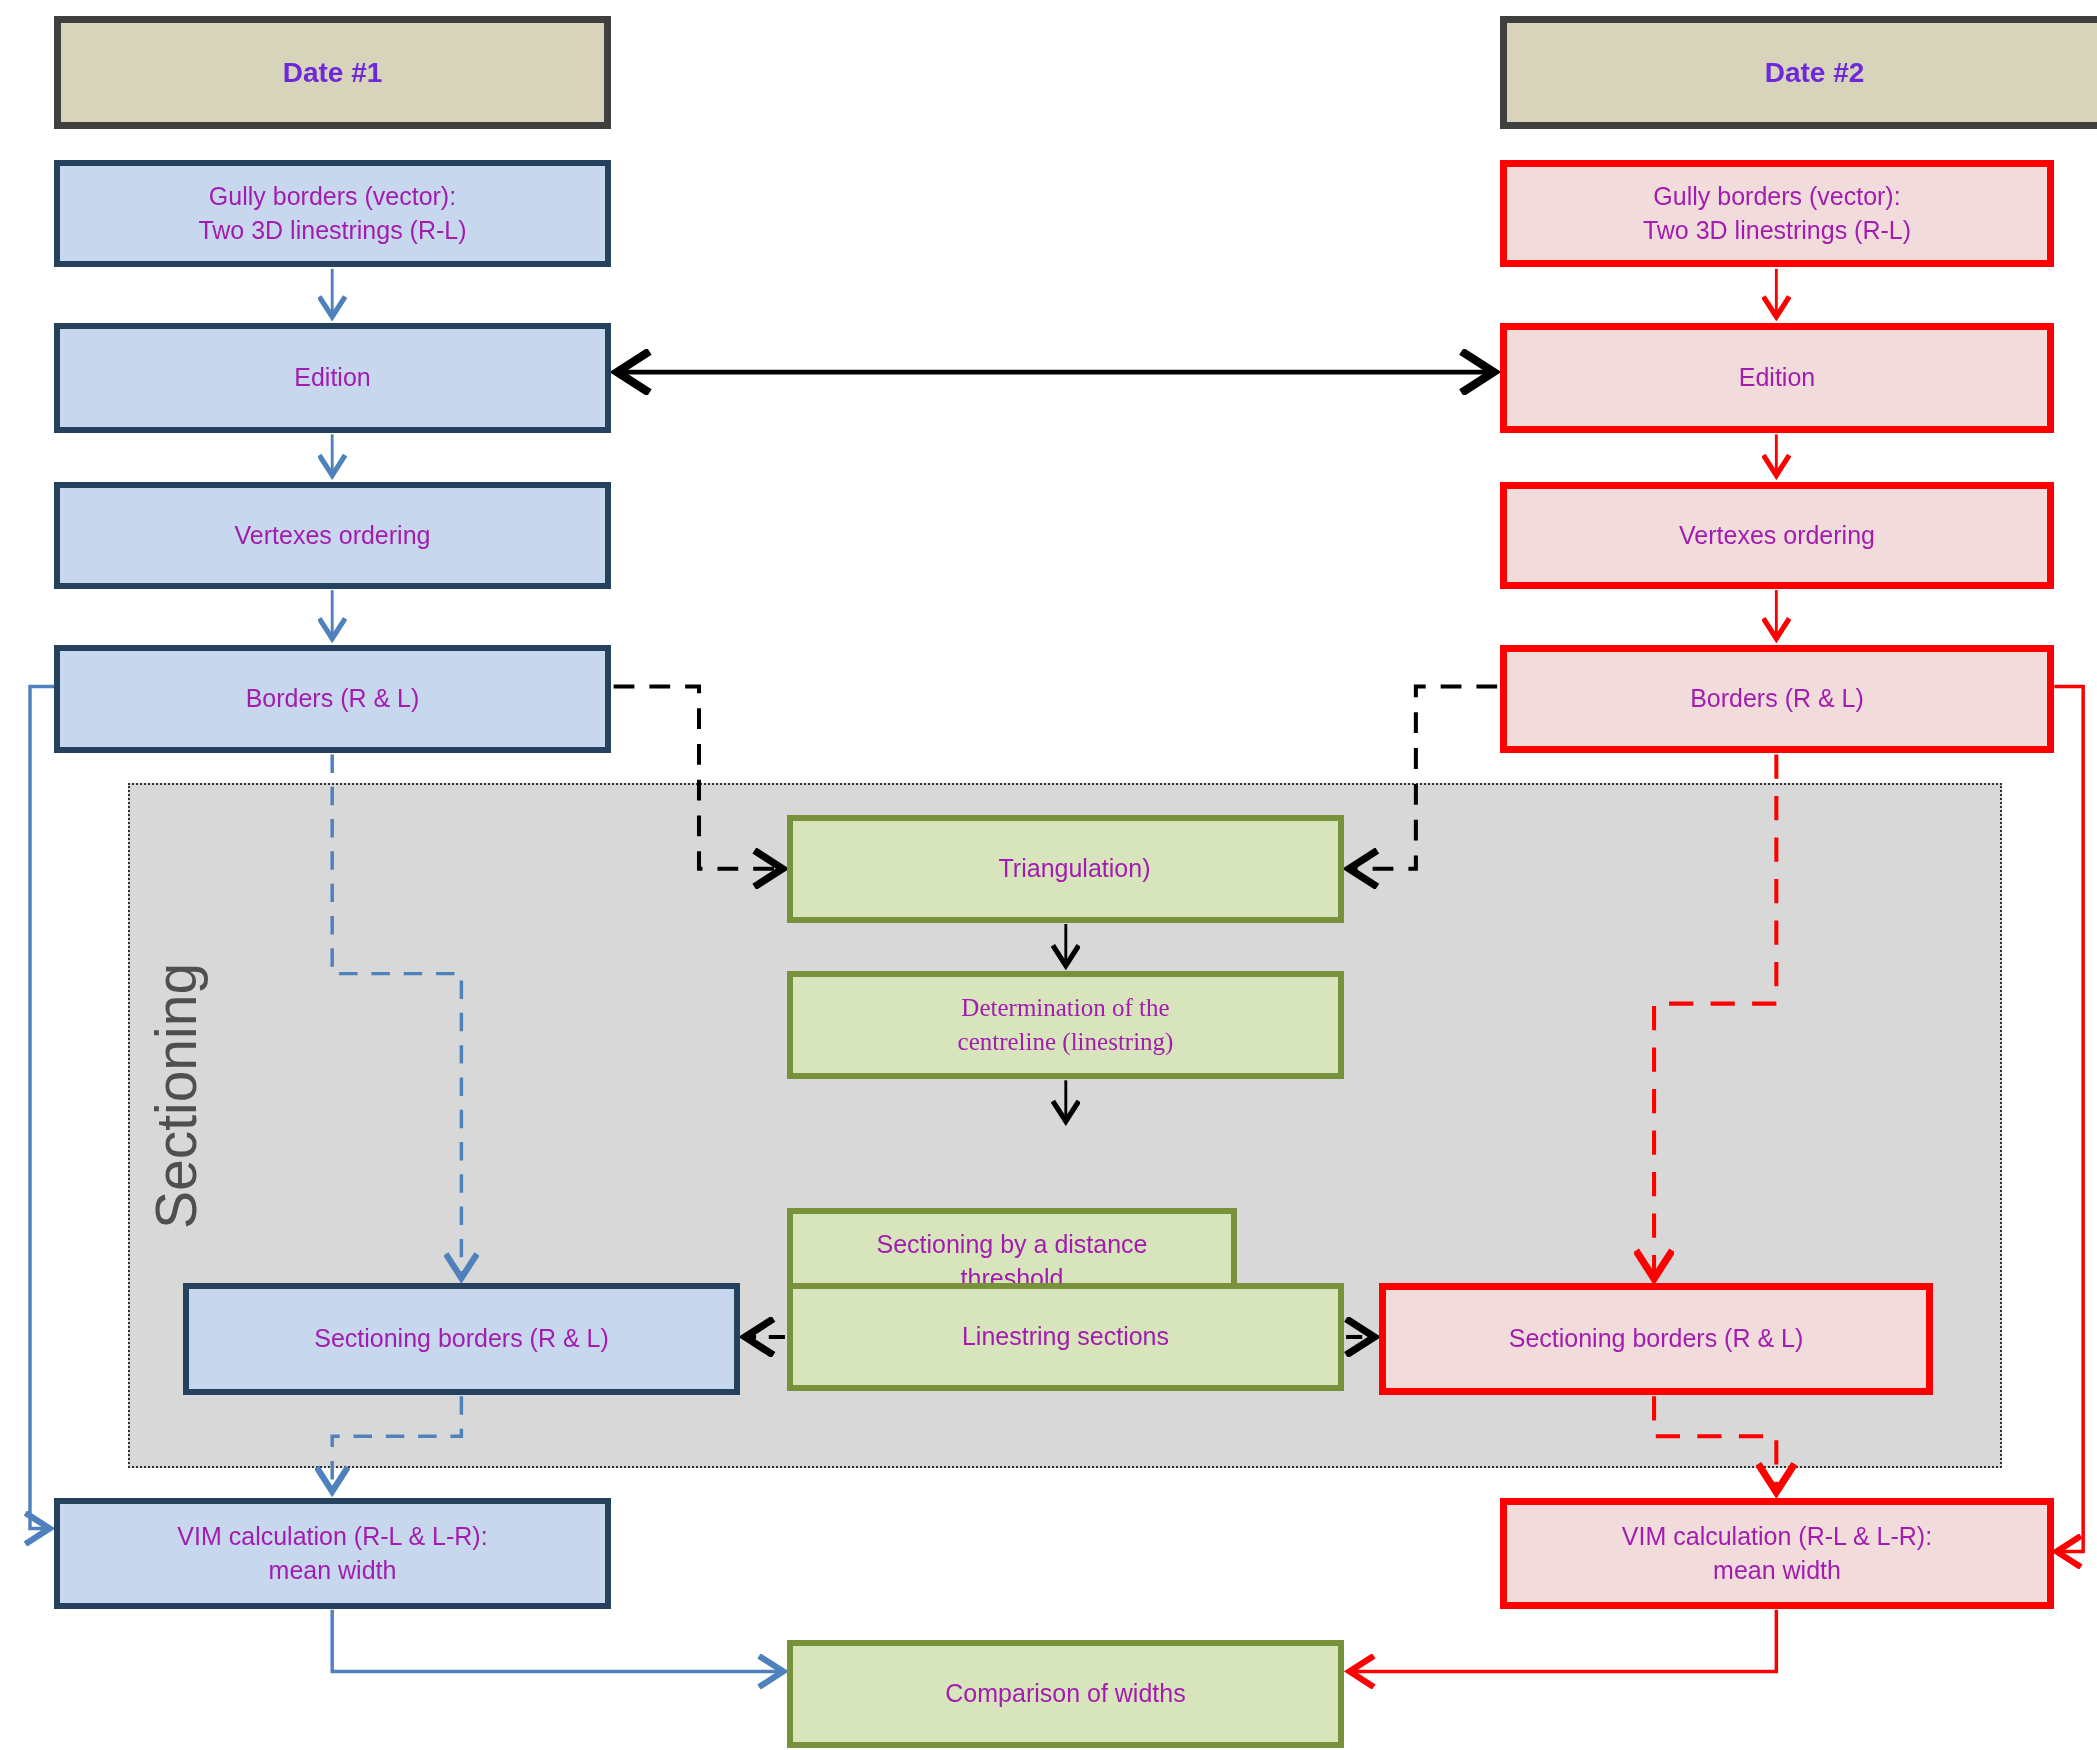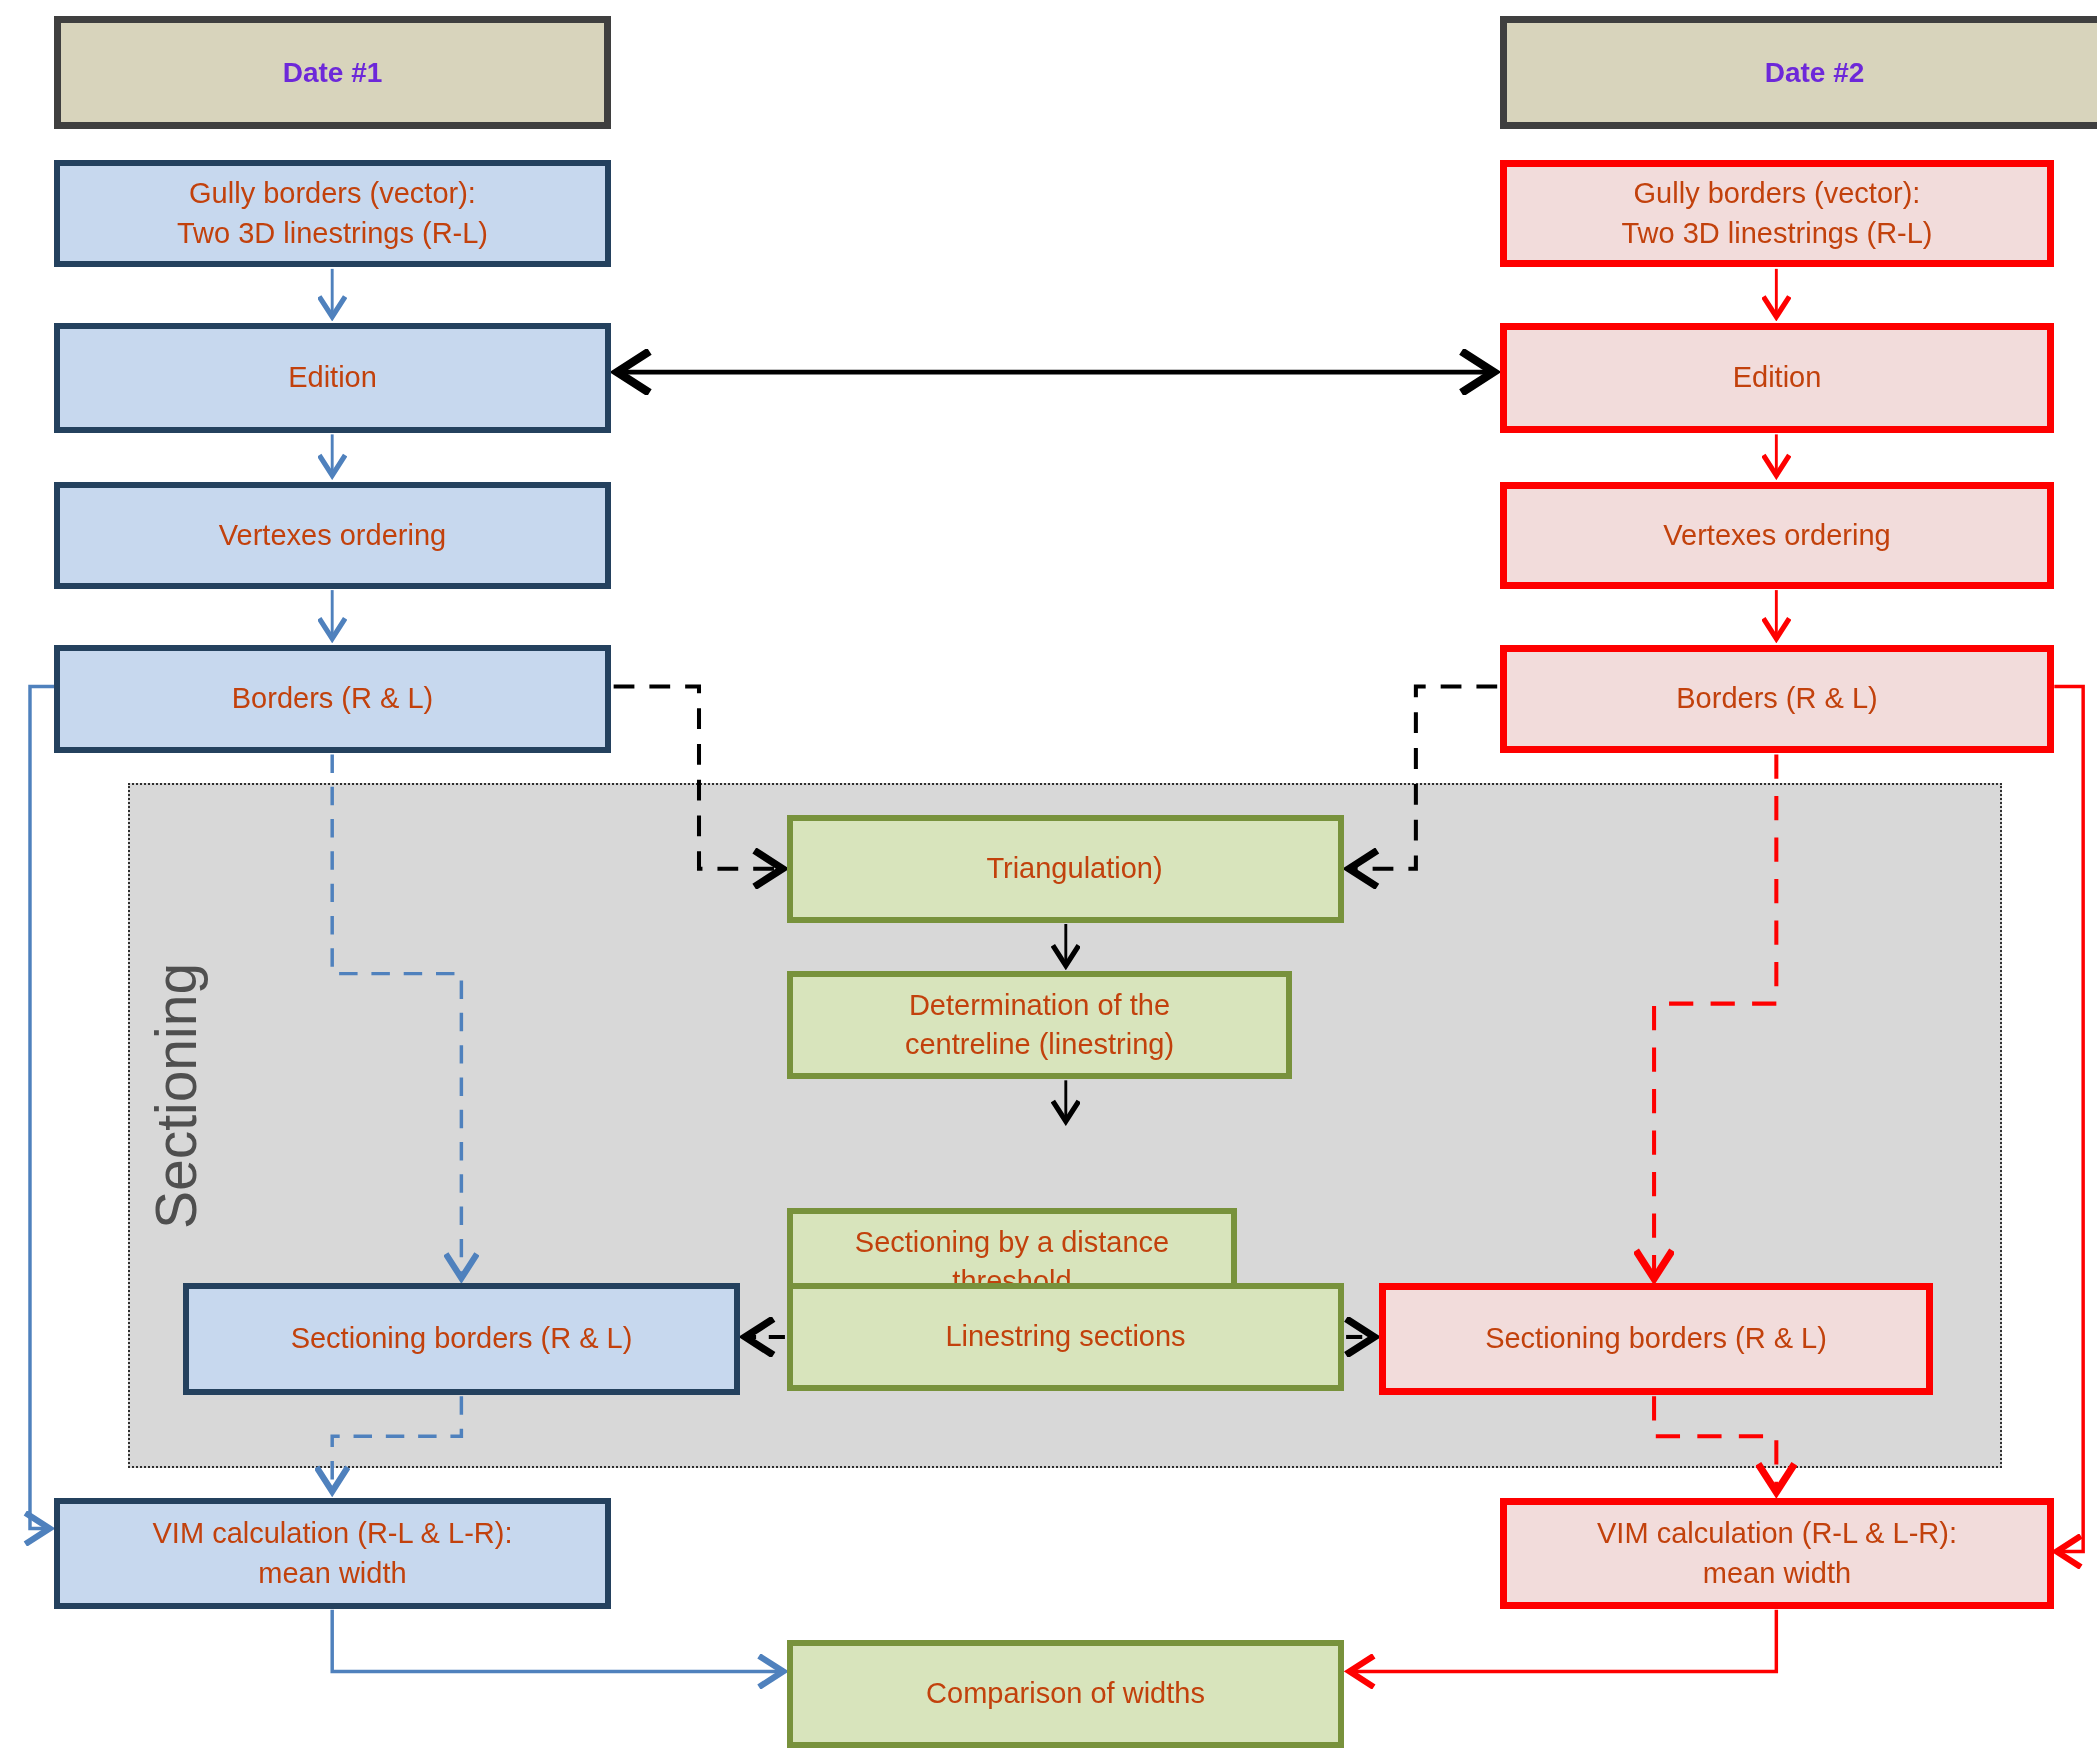--- a/index.html
+++ b/index.html
@@ -8,22 +8,22 @@
     width:2097px;height:1750px;
     background:#ffffff;
     font-family:"Liberation Sans", sans-serif;
     overflow:hidden;
   }
   .box{
     position:absolute;
     display:flex;align-items:center;justify-content:center;
     text-align:center;
     white-space:pre-line;
-    font-size:29px;
-    color:#c2410c;
+    font-size:25px;
+    color:#a21caf;
     line-height:1.35;
     box-sizing:border-box;
     z-index:3;
   }
   .hdr{
     background:#d8d4bc;
     border:7px solid #3f3f3f;
     font-weight:bold;
     font-size:28px;
     color:#6d28d9;
@@ -134,21 +134,21 @@
   <div class="box pink" style="left:1500px;top:160px;width:554px;height:107px;">Gully borders (vector):
 Two 3D linestrings (R-L)</div>
   <div class="box pink" style="left:1500px;top:323px;width:554px;height:110px;">Edition</div>
   <div class="box pink" style="left:1500px;top:482px;width:554px;height:107px;">Vertexes ordering</div>
   <div class="box pink" style="left:1500px;top:645px;width:554px;height:108px;">Borders (R &amp; L)</div>
   <div class="box pink" style="left:1379px;top:1283px;width:554px;height:112px;">Sectioning borders (R &amp; L)</div>
   <div class="box pink" style="left:1500px;top:1498px;width:554px;height:111px;">VIM calculation (R-L &amp; L-R):
 mean width</div>
 
   <div class="box green" style="left:787px;top:815px;width:557px;height:108px;padding-left:18px;">Triangulation)</div>
-  <div class="box green" style="left:787px;top:971px;width:505px;height:108px;">Determination of the
+  <div class="box green" style="left:787px;top:971px;width:557px;height:108px;font-family:Liberation Serif, serif;">Determination of the
 centreline (linestring)</div>
   <div class="box green" style="left:787px;top:1160px;width:450px;height:108px;margin-top:48px;">Sectioning by a distance
 threshold</div>
   <div class="box green" style="left:787px;top:1283px;width:557px;height:108px;">Linestring sections</div>
   <div class="box green" style="left:787px;top:1640px;width:557px;height:108px;">Comparison of widths</div>
 
 </div>
 
 
 </body></html>

